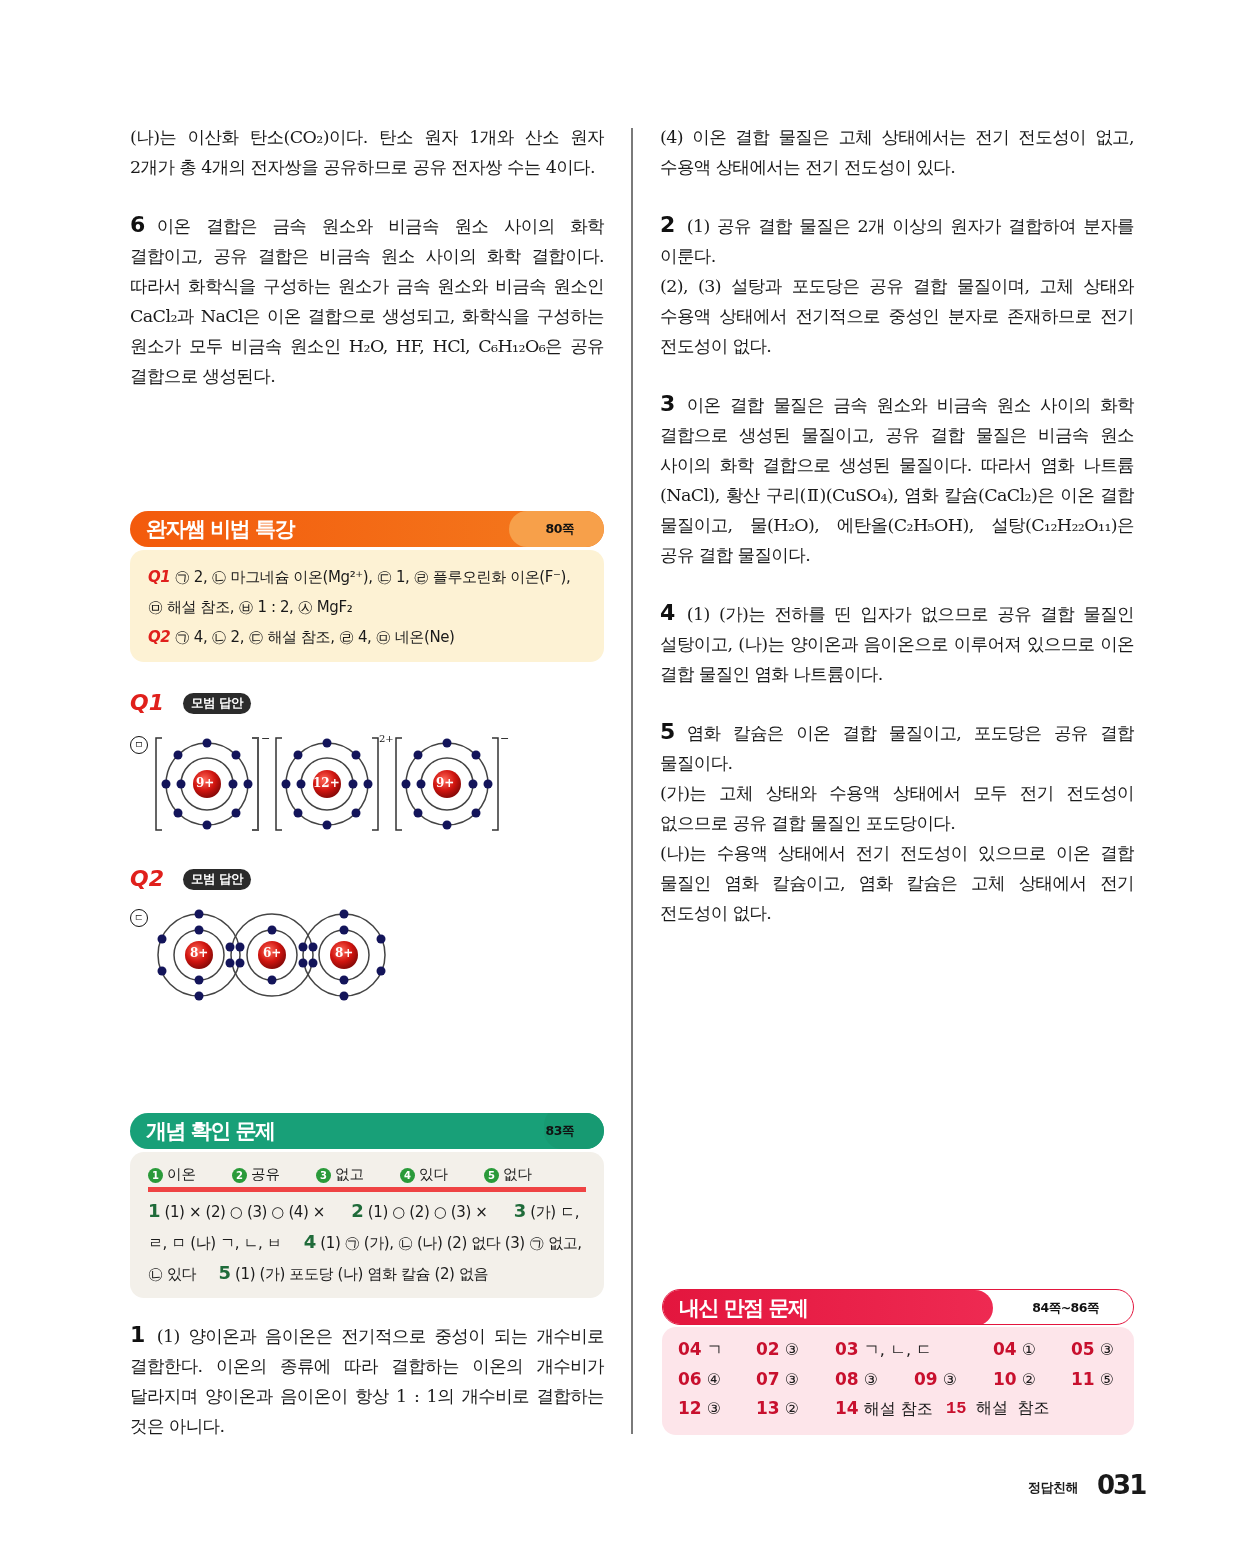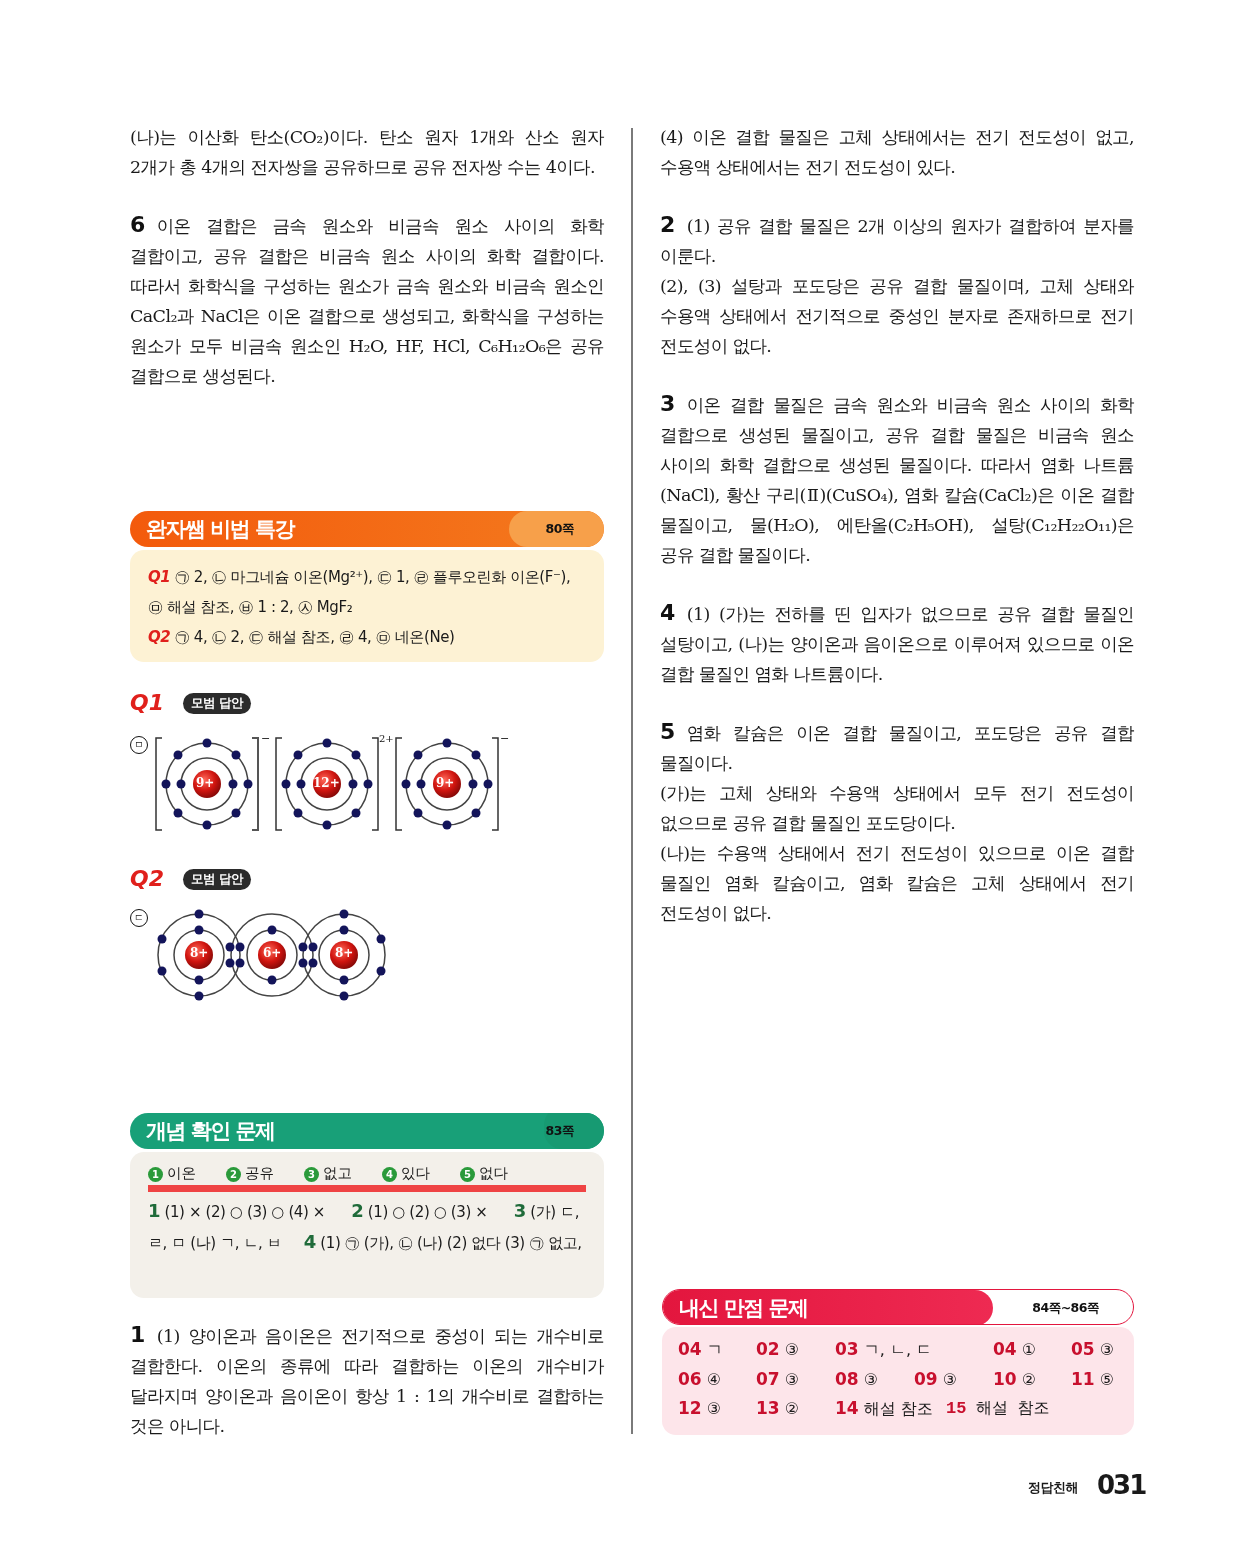--- a/index.html
+++ b/index.html
@@ -192,35 +192,39 @@
 <span class="abs" style="left:190px; top:946px; color:#fff; font-size:12px; font-weight:bold;">8+</span>
 <span class="abs" style="left:263px; top:946px; color:#fff; font-size:12px; font-weight:bold;">6+</span>
 <span class="abs" style="left:335px; top:946px; color:#fff; font-size:12px; font-weight:bold;">8+</span>
 
 <div class="banner" style="left:130px; top:1113px; width:474px; background:#18a078;">
   <div class="bump" style="width:60px; top:-6px; height:42px; background:#179a72;"></div>
   <span class="title">개념 확인 문제</span>
   <span class="page">83쪽</span>
 </div>
 <div class="box box-green" style="left:130px; top:1152px; width:474px; height:146px; padding:10px 18px;">
-  <div style="display:flex; gap:0; font-size:14.5px; height:30px; align-items:center; border-bottom:7px solid #ef4444;">
+  <div style="display:flex; gap:6px; font-size:14.5px; height:30px; align-items:center; border-bottom:5px solid #ef4444;">
     <span style="width:78px;"><span class="gnum">1</span><span>이온</span></span>
     <span style="width:78px;"><span class="gnum">2</span><span>공유</span></span>
     <span style="width:78px;"><span class="gnum">3</span><span>없고</span></span>
     <span style="width:78px;"><span class="gnum">4</span><span>있다</span></span>
     <span style="width:78px;"><span class="gnum">5</span><span>없다</span></span>
   </div>
   <div class="ans-line" style="margin-top:4px; white-space:nowrap;">
     <span class="gbold">1</span> <span>(1) × (2) ○ (3) ○ (4) ×</span>
     <span style="display:inline-block; width:22px;"></span><span class="gbold">2</span> <span>(1) ○ (2) ○ (3) ×</span>
     <span style="display:inline-block; width:22px;"></span><span class="gbold">3</span> <span>(가) ㄷ,</span>
   </div>
   <div class="ans-line" style="white-space:nowrap;">
     <span>ㄹ, ㅁ (나) ㄱ, ㄴ, ㅂ</span>
     <span style="display:inline-block; width:18px;"></span><span class="gbold">4</span> <span>(1) ㉠ (가), ㉡ (나) (2) 없다 (3) ㉠ 없고,</span>
+  </div>
+  <div class="ans-line" style="white-space:nowrap;">
+    <span>㉡ 있다</span>
+    <span style="display:inline-block; width:18px;"></span><span class="gbold">5</span> <span>(1) (가) 포도당 (나) 염화 칼슘 (2) 없음</span>
   </div>
 </div>
 
 <div class="abs" style="left:130px; top:1320px; width:474px;">
   <p class="para"><span class="num">1</span><span>(1) 양이온과 음이온은 전기적으로 중성이 되는 개수비로 결합한다. 이온의 종류에 따라 결합하는 이온의 개수비가 달라지며 양이온과 음이온이 항상 1 : 1의 개수비로 결합하는 것은 아니다.</span></p>
 </div>
 
 <div class="col col-right">
   <p class="para">(4) 이온 결합 물질은 고체 상태에서는 전기 전도성이 없고, 수용액 상태에서는 전기 전도성이 있다.</p>
   <div class="gap-lg"></div>

